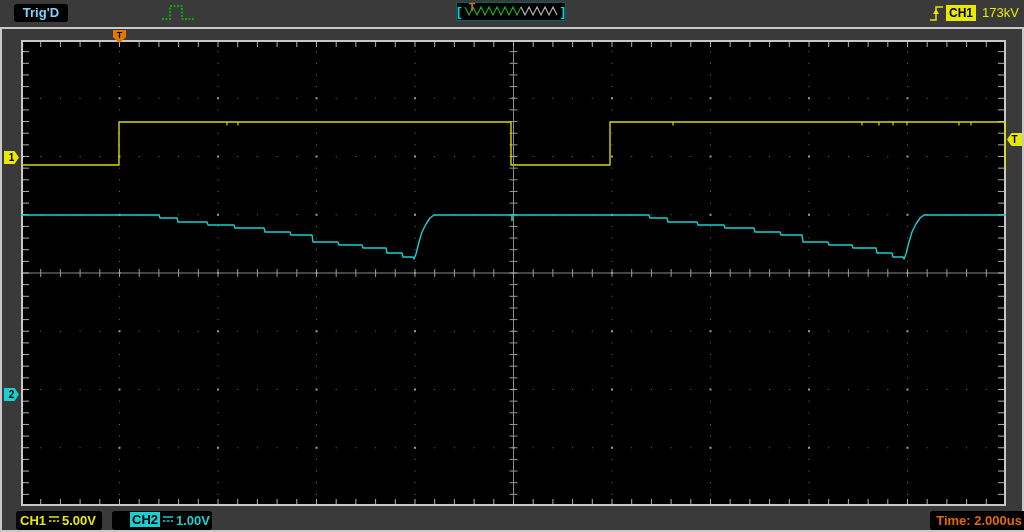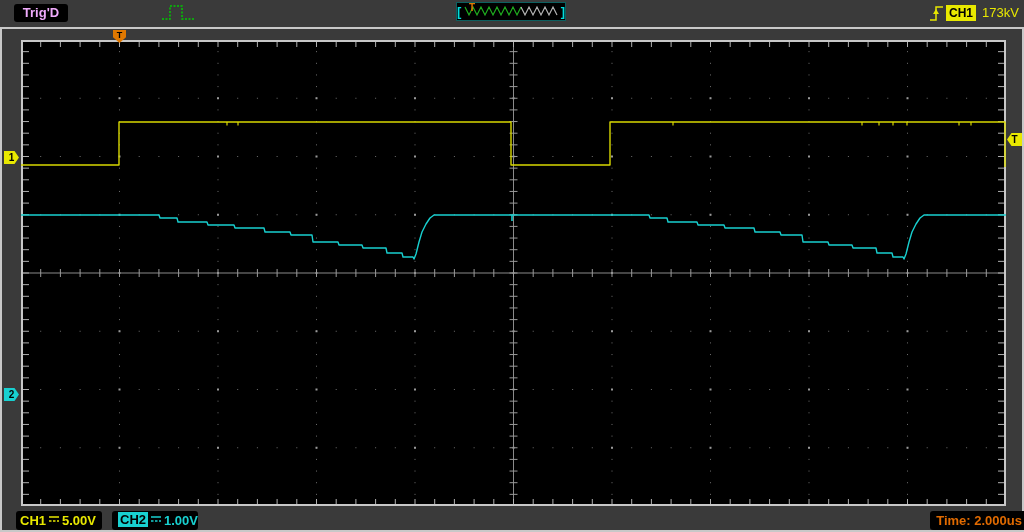--- a/index.html
+++ b/index.html
@@ -1,21 +1,21 @@
 <!DOCTYPE html>
 <html><head>
 <meta charset="utf-8">
 <style>
   html,body{margin:0;padding:0;background:#222;}
   #scope{position:relative;width:1024px;height:532px;background:#3a3a3a;overflow:hidden;
          font-family:"Liberation Sans",sans-serif;}
   
   #topbar{position:absolute;left:0;top:0;width:1024px;height:27px;background:#3a3a3a;}
   .trig-box{position:absolute;left:14px;top:4px;width:54px;height:18px;background:#000;
-            border-radius:3px;color:#f0abfc;font-weight:bold;font-size:13px;line-height:18px;
+            border-radius:3px;color:#7dd3fc;font-weight:bold;font-size:13px;line-height:18px;
             text-align:center;}
   #pulse-icon{position:absolute;left:160px;top:3px;}
   #preview{position:absolute;left:456px;top:2px;width:110px;height:19px;background:#000;
            border:1px solid #0c6060;box-sizing:border-box;}
   #preview .ptrig{position:absolute;left:12px;top:-1px;color:#e07800;font-size:10px;font-weight:bold;}
   #preview .lbrk,#preview .rbrk{position:absolute;top:1px;color:#00dcdc;font-size:13px;font-weight:bold;line-height:16px;}
   #preview .lbrk{left:0px;} #preview .rbrk{right:0px;}
   #trigsrc-icon{position:absolute;left:928px;top:3px;}
   .ch1-badge{position:absolute;left:946px;top:5px;width:30px;height:16px;background:#e8e800;
              color:#000;font-weight:bold;font-size:12px;line-height:16px;text-align:center;}
@@ -31,21 +31,21 @@
   #ch1tag{left:2px;top:122px;width:15px;height:13px;background:#e8e800;font-size:10px;line-height:13px;
         clip-path:polygon(0 0,70% 0,100% 50%,70% 100%,0 100%);}
   #ch2tag{left:2px;top:359px;width:15px;height:13px;background:#18d0d0;font-size:10px;line-height:13px;
         clip-path:polygon(0 0,70% 0,100% 50%,70% 100%,0 100%);}
   #tlevel{left:1005px;top:104px;width:15px;height:13px;background:#e8e800;font-size:10px;line-height:13px;
         clip-path:polygon(30% 0,100% 0,100% 100%,30% 100%,0 50%);}
   
   .readout{position:absolute;height:19px;background:#000;border-radius:3px;font-weight:bold;
            font-size:13px;line-height:19px;white-space:nowrap;}
   #ro-ch1{left:14px;top:482px;width:82px;color:#e8e800;padding-left:4px;}
-  #ro-ch2{left:110px;top:482px;width:82px;color:#18d0d0;padding-left:4px;text-align:right;}
+  #ro-ch2{left:110px;top:482px;width:82px;color:#18d0d0;padding-left:18px;}
   #ro-time{left:928px;top:482px;width:92px;color:#e06a00;text-align:right;padding-right:4px;}
   .badge2{display:inline-block;background:#18d0d0;color:#000;padding:0 2px;height:15px;line-height:15px;
           vertical-align:1px;}
   .cicon{vertical-align:1px;margin:0 2px;}
 </style>
 </head>
 <body>
 
 <div id="scope">
 

